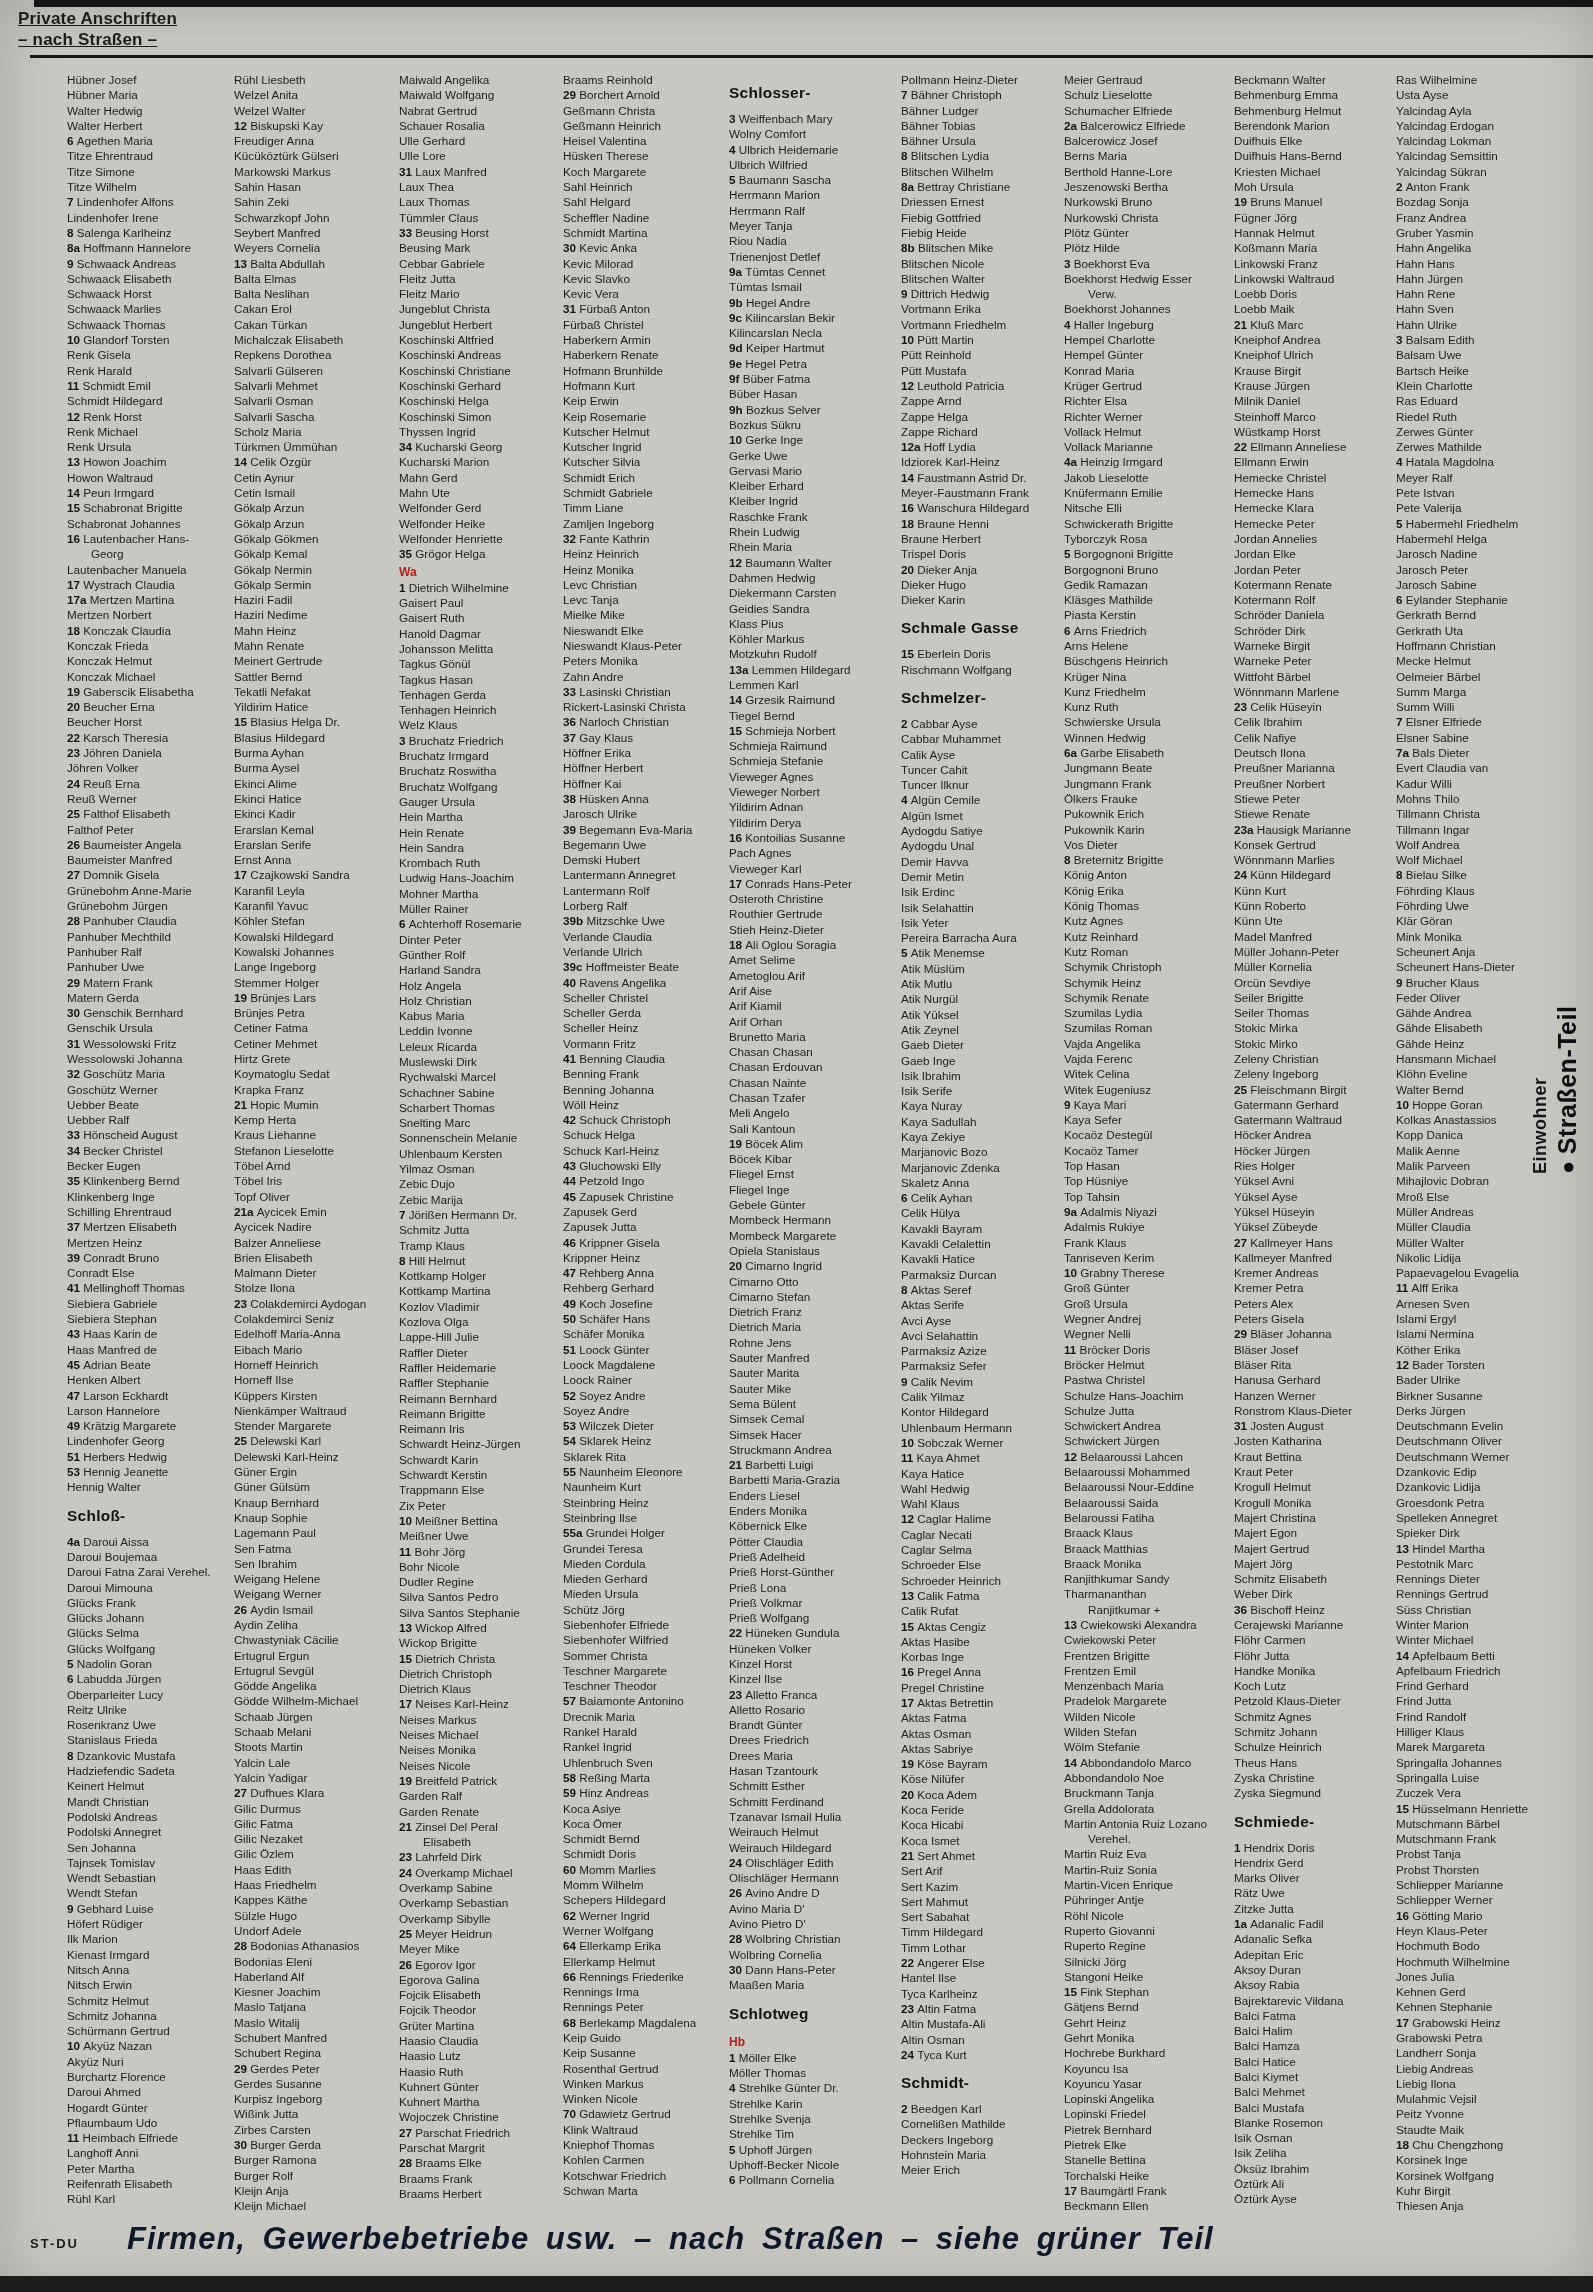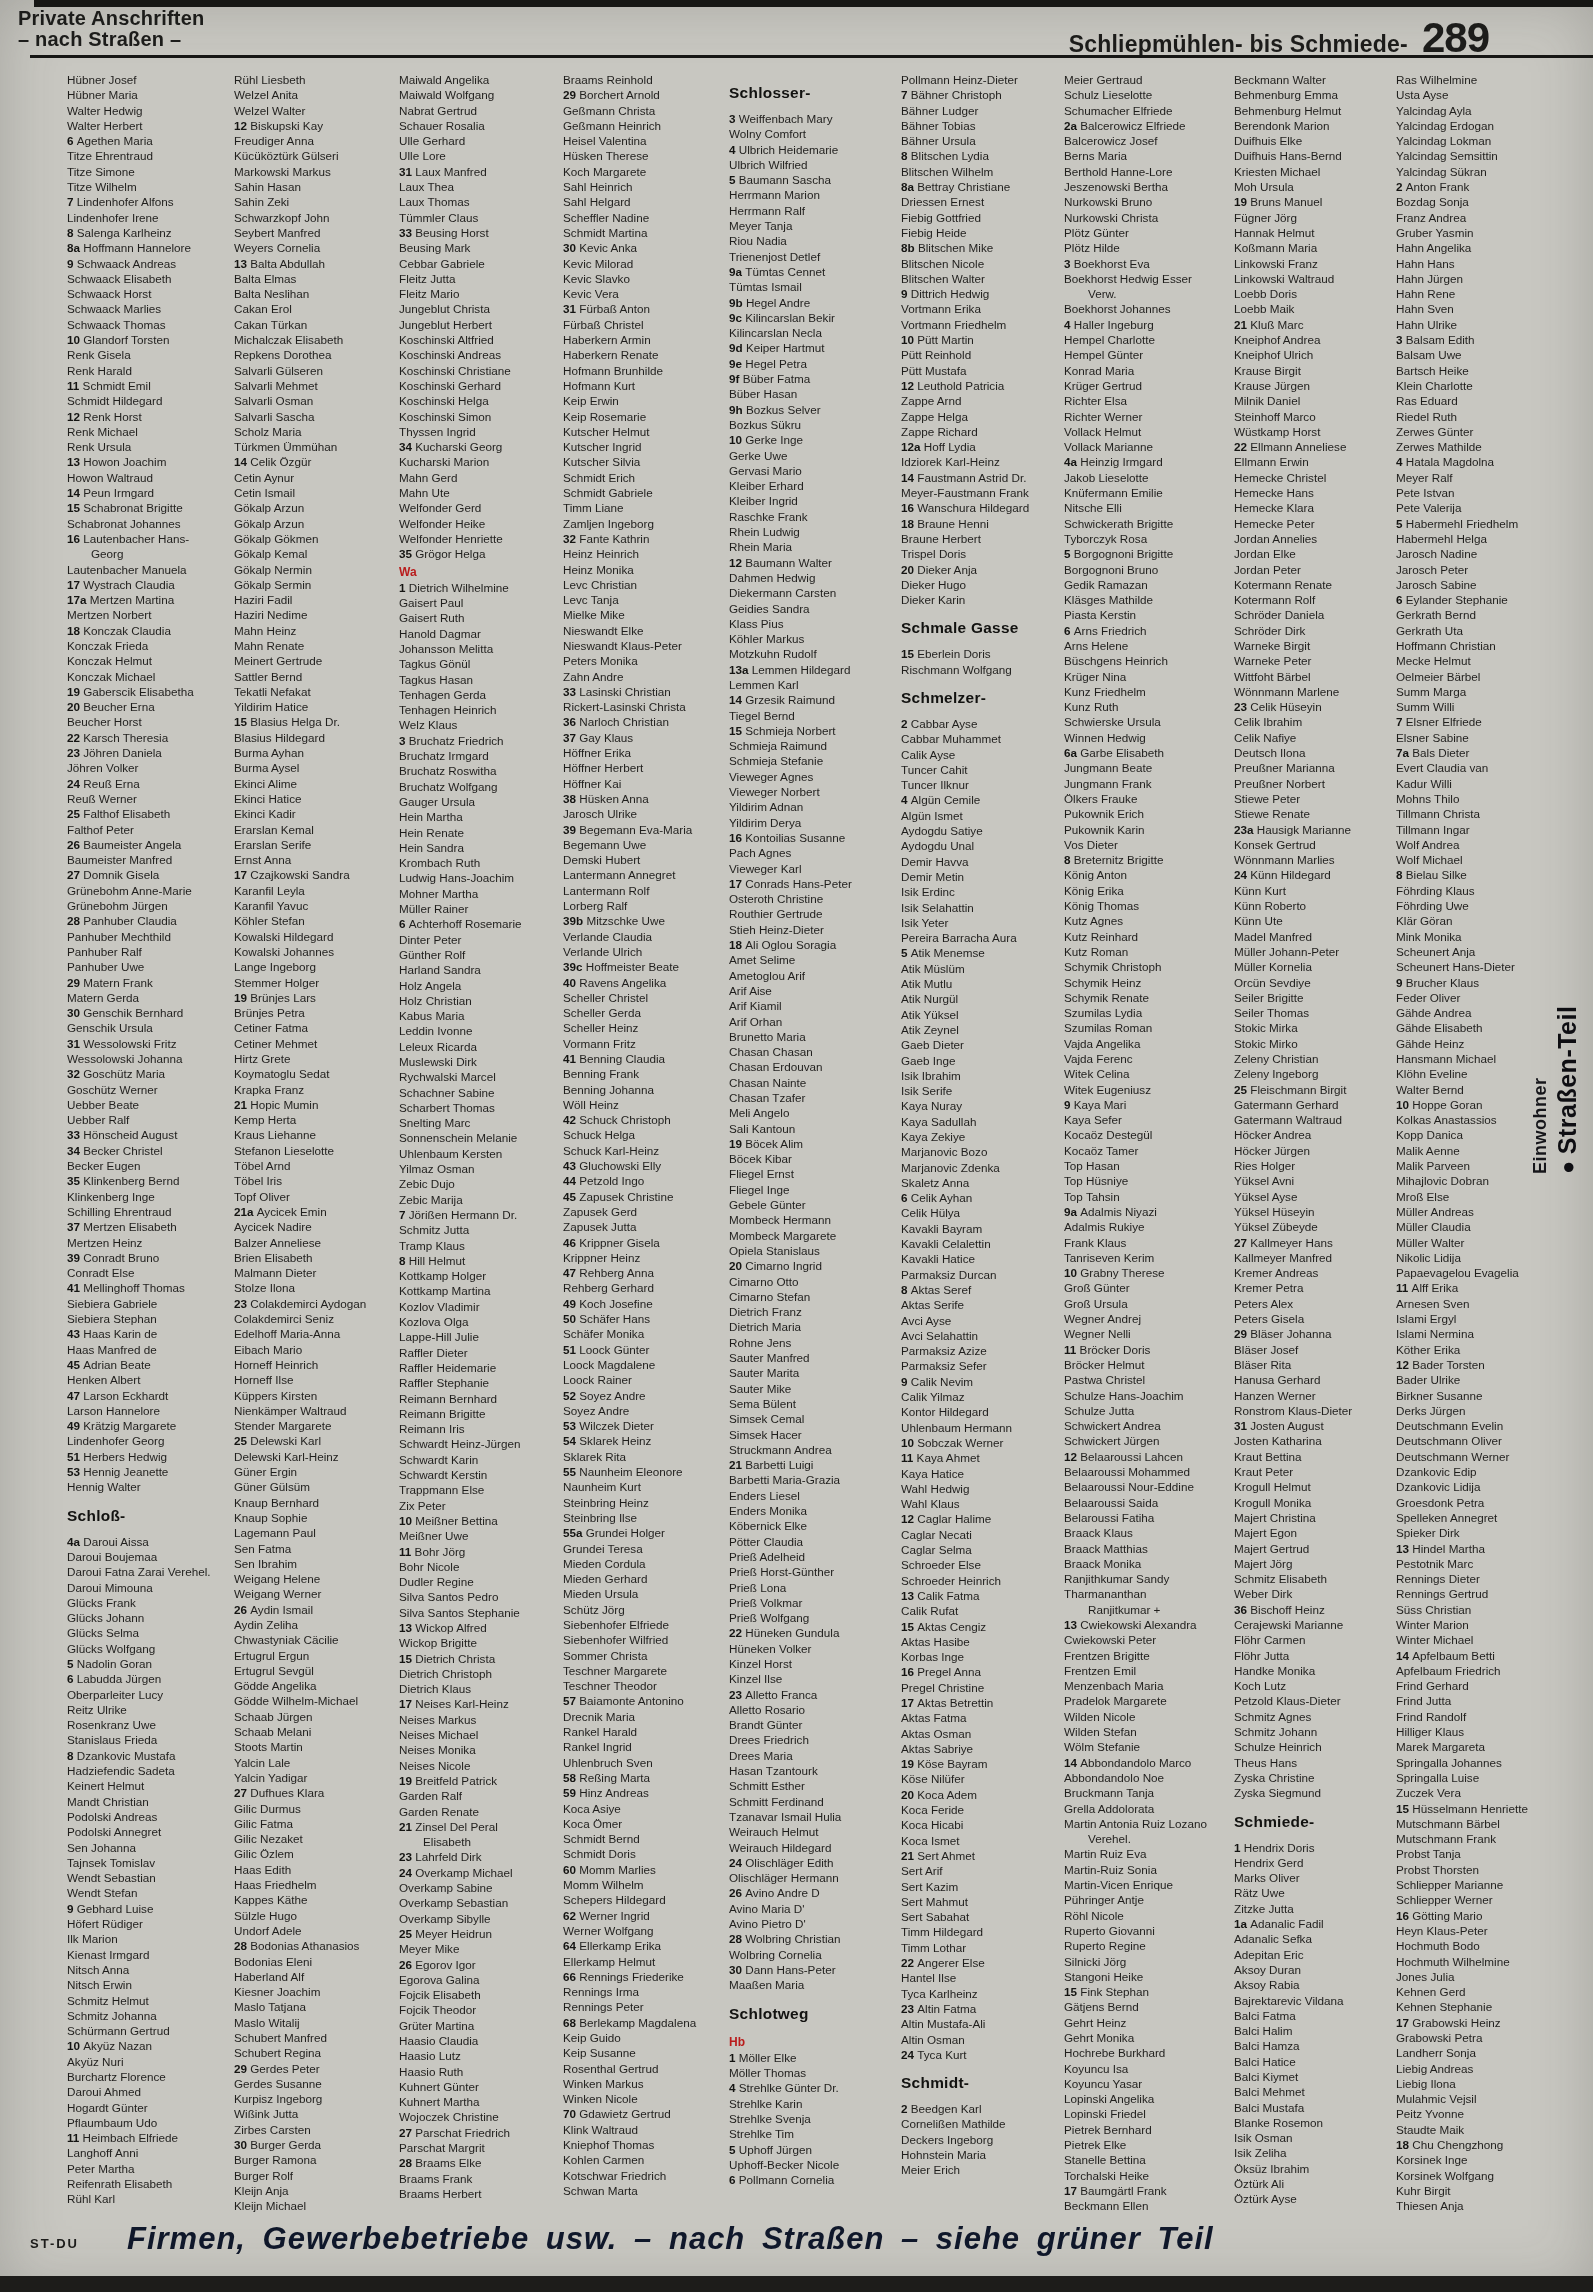--- a/index.html
+++ b/index.html
@@ -1,21 +1,21 @@
 <!DOCTYPE html>
 <html><head>
 <meta charset="utf-8">
 <style>
   html,body{margin:0;padding:0;background:#a9a8a3;}
   .page{position:relative;width:1594px;height:2292px;background:#c8c7c1;overflow:hidden;
         font-family:"Liberation Sans","DejaVu Sans",sans-serif;color:#1c1c1a;
         box-shadow:inset 0 0 60px rgba(60,60,55,.25);}
   .top-strip{position:absolute;top:0;left:34px;right:0;height:7px;background:#161614;}
   .bottom-strip{position:absolute;bottom:0;left:0;right:0;height:16px;background:#1d1c1a;}
-  .hdr-left{position:absolute;top:8px;left:18px;font-weight:700;font-size:20px;line-height:21px;letter-spacing:0.2px;}
+  .hdr-left{position:absolute;top:8px;left:18px;font-weight:700;font-size:17px;line-height:21px;letter-spacing:0.2px;text-decoration:underline;}
   .hdr-right{position:absolute;top:14px;right:105px;display:flex;align-items:baseline;gap:14px;}
   .hdr-range{font-weight:700;font-size:23px;letter-spacing:0.2px;}
   .hdr-page{font-weight:700;font-size:42px;letter-spacing:-1px;}
   .header-rule{position:absolute;top:55px;left:30px;right:0;height:3px;background:#161614;}
   .columns{position:absolute;top:72px;left:0;right:0;height:2149px;margin-left:39px;}
   .col{position:absolute;top:0;width:171px;height:2149px;overflow:hidden;}
   .col:nth-of-type(1){left:28px}.col:nth-of-type(2){left:195px}.col:nth-of-type(3){left:360px}
   .col:nth-of-type(4){left:524px}.col:nth-of-type(5){left:690px}.col:nth-of-type(6){left:862px}
   .col:nth-of-type(7){left:1025px}.col:nth-of-type(8){left:1195px}.col:nth-of-type(9){left:1357px}
   .entry{font-size:11.7px;line-height:15.3px;white-space:nowrap;color:#201f1d;}
@@ -37,24 +37,20 @@
 <body>
 
 <div class="page">
   <div class="top-strip"></div>
 
   <div class="hdr-left">
     <div>Private Anschriften</div>
     <div>– nach Straßen –</div>
   </div>
 
-  <div class="hdr-right">
-    <span class="hdr-range">Schliepmühlen- bis Schmiede-</span>
-    <span class="hdr-page">289</span>
-  </div>
 
   <div class="header-rule"></div>
 
   <main class="columns">
       <div class="col">
         <div class="entry">Hübner Josef</div>
         <div class="entry">Hübner Maria</div>
         <div class="entry">Walter Hedwig</div>
         <div class="entry">Walter Herbert</div>
         <div class="entry"><b>6 </b>Agethen Maria</div>

